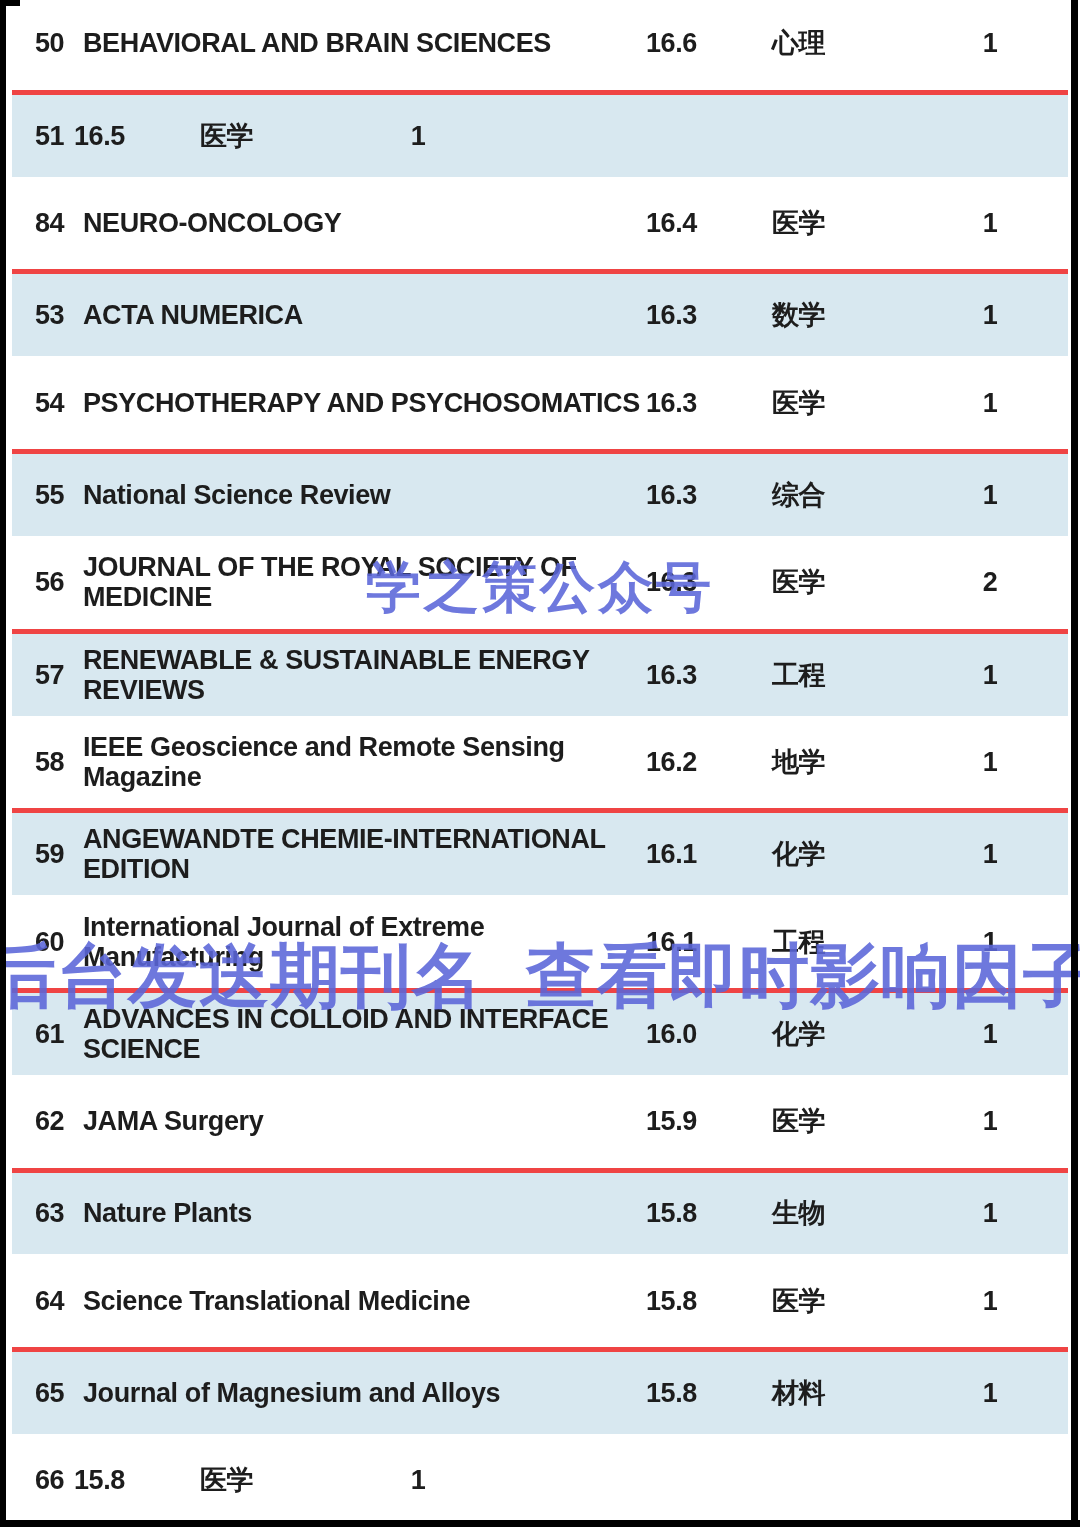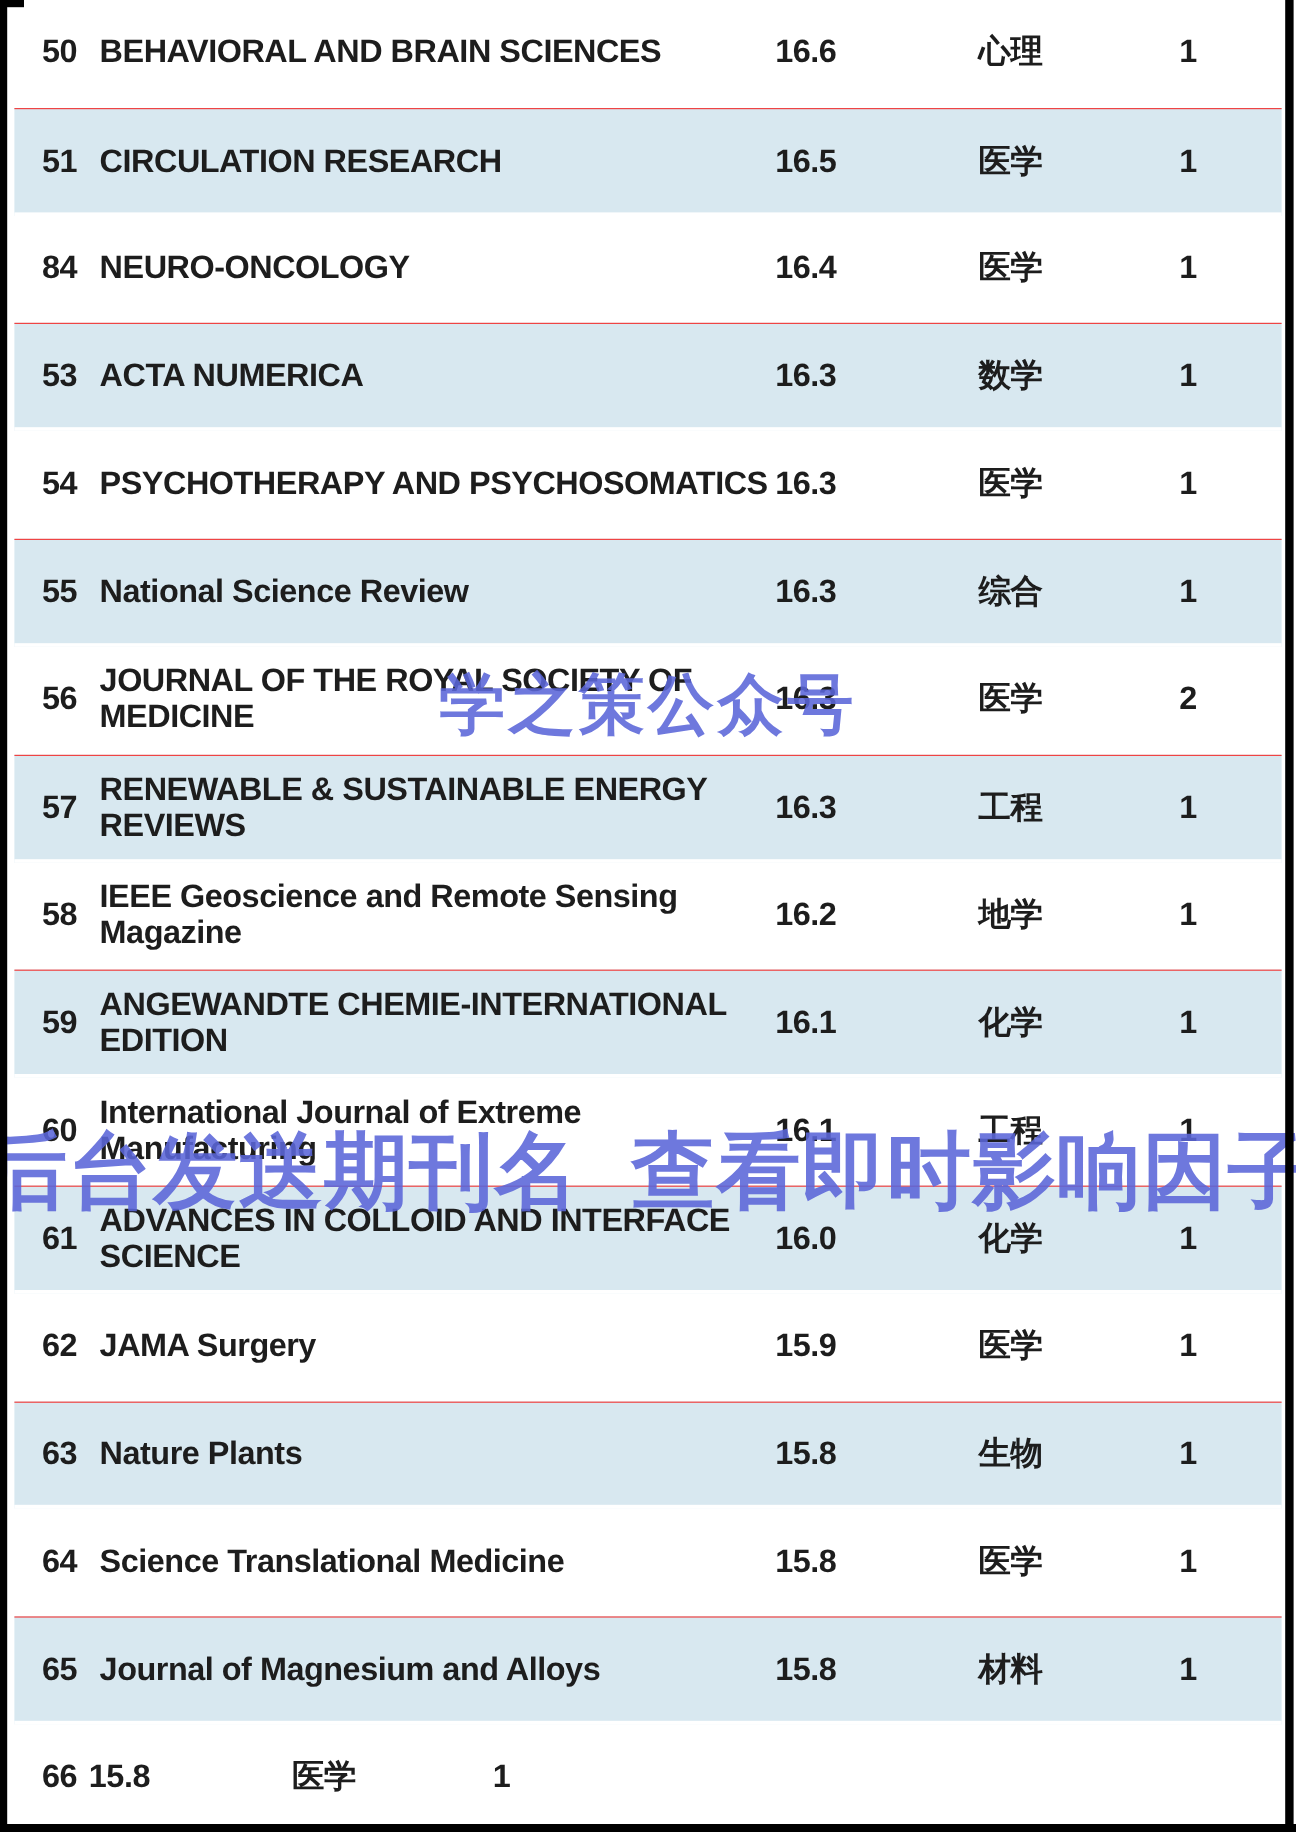--- a/index.html
+++ b/index.html
@@ -27,32 +27,32 @@
   .row {
     flex: 0 0 89.82px;
     box-sizing: border-box;
     display: flex;
     align-items: center;
     border-bottom: 3px solid #ffffff;
     background: #ffffff;
   }
   .row.alt {
     background: #d8e8f0;
-    border-top: 1px solid #ef4444;
+    border-top: 5px solid #ef4444;
   }
   .cell {
     font-size: 27px;
     line-height: 30px;
     color: #1d1d1d;
     letter-spacing: -0.4px;
   }
   .cell.rank  { width: 62px;  padding-left: 23px; box-sizing: border-box; }
   .cell.name  { width: 572px; padding-left: 9px;  box-sizing: border-box; white-space: pre-line; }
   .cell.if    { width: 126px; text-align: left; }
-  .cell.cat   { width: 140px; text-align: center; }
+  .cell.cat   { width: 140px; }
   .cell.count { width: 156px; text-align: center; }
 
   
   .wm {
     position: absolute;
     left: 540px;
     transform: translateX(-50%);
     font-family: Liberation Mono, monospace;
     font-weight: 700;
     color: #5b66d9;
@@ -79,21 +79,20 @@
   <div class="journal-table">
       <div class="row">
     <div class="cell rank">50</div>
     <div class="cell name">BEHAVIORAL AND BRAIN SCIENCES</div>
     <div class="cell if">16.6</div>
     <div class="cell cat">心理</div>
     <div class="cell count">1</div>
   </div>
       <div class="row alt">
     <div class="cell rank">51</div>
-    <div class="cell name">CIRCULATION RESEARCH</div>
     <div class="cell if">16.5</div>
     <div class="cell cat">医学</div>
     <div class="cell count">1</div>
   </div>
       <div class="row">
     <div class="cell rank">84</div>
     <div class="cell name">NEURO-ONCOLOGY</div>
     <div class="cell if">16.4</div>
     <div class="cell cat">医学</div>
     <div class="cell count">1</div>

